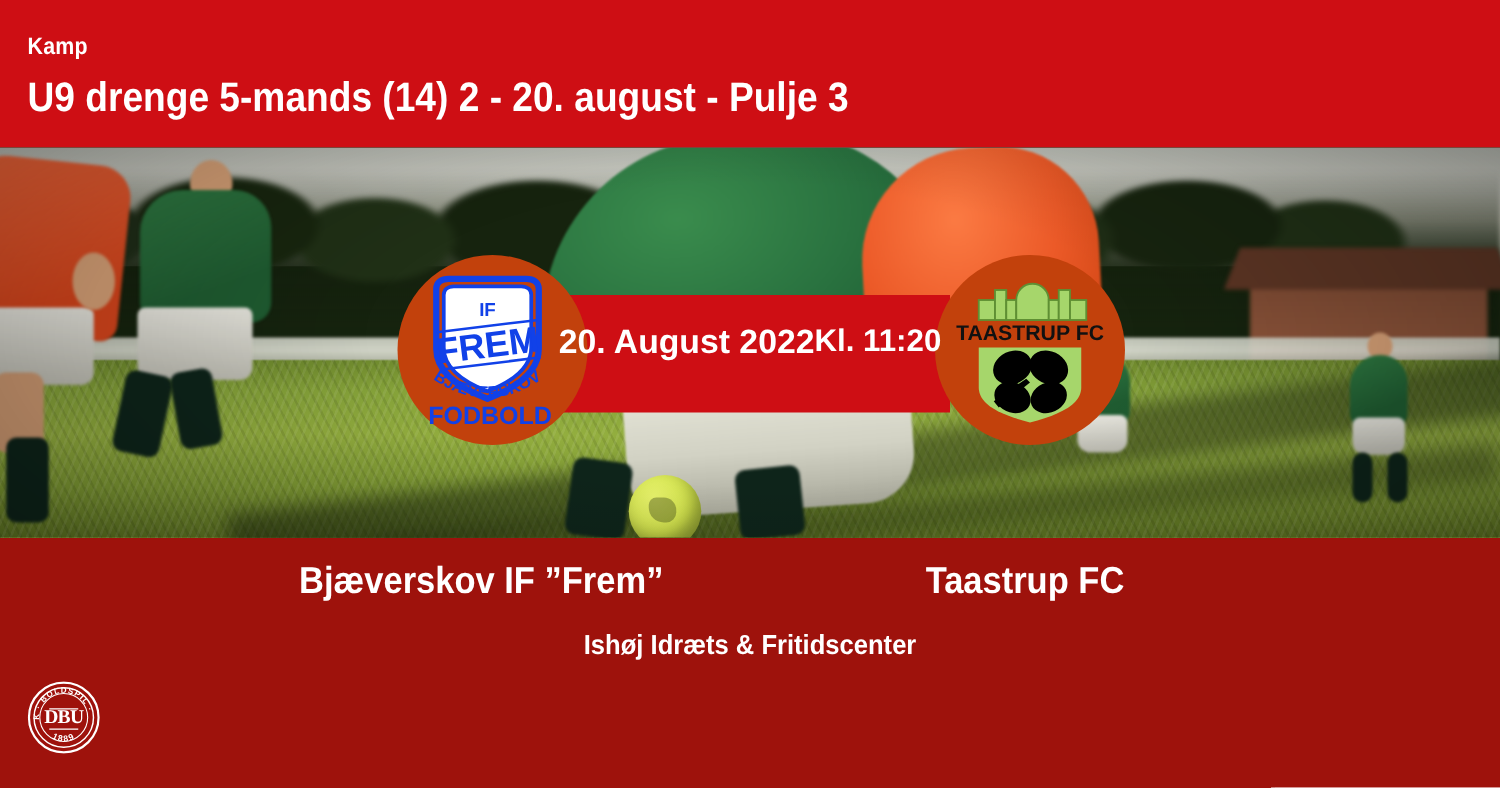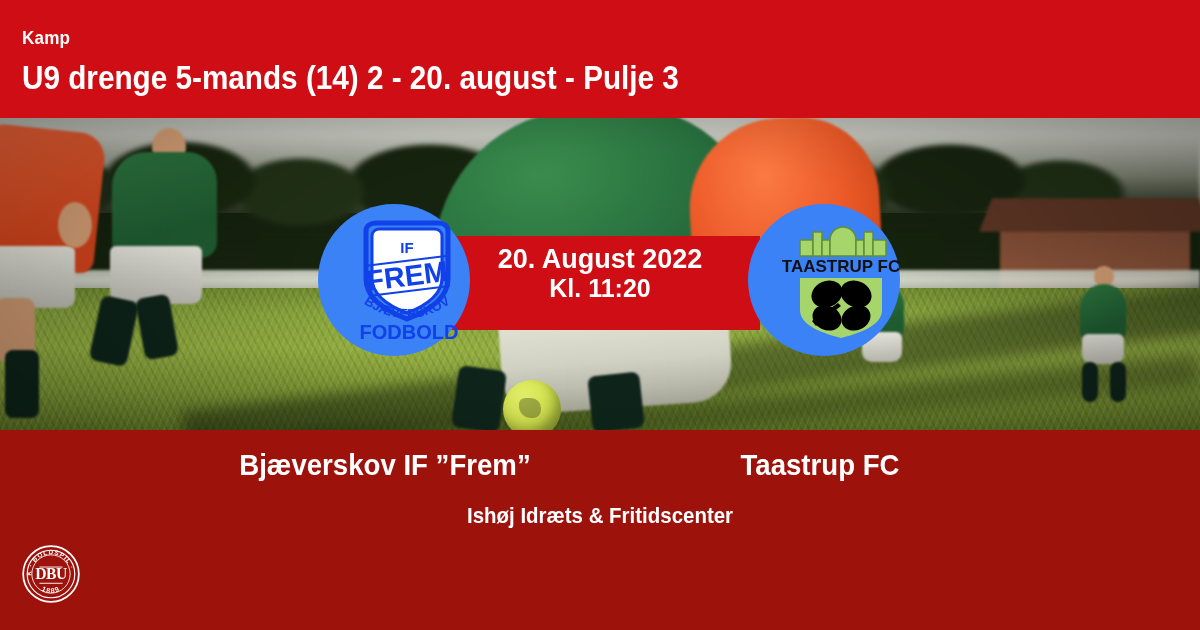--- a/index.html
+++ b/index.html
@@ -178,37 +178,37 @@
   .center-band {
     position: absolute;
     left: 440px; top: 236px;
     width: 320px; height: 94px;
     background: #ce0e14;
     z-index: 4;
   }
   .center-band-text {
     position: absolute;
     left: 0; top: 0; width: 320px; height: 74px;
-    display: flex; flex-direction: column;
+    display: flex; flex-direction: row;
     align-items: center; justify-content: center;
     color: #ffffff;
     z-index: 6;
   }
   .center-date { font-size: 27px; font-weight: bold; line-height: 1.12; }
   .center-time { font-size: 25px; font-weight: bold; line-height: 1.12; }
 
   .logo-circle {
     position: absolute;
     width: 152px; height: 152px;
     border-radius: 50%;
-    background: #3b82f6;
+    background: #c2410c;
     z-index: 5;
     display: flex;
     align-items: center;
-    justify-content: flex-end;
+    justify-content: center;
   }
   .logo-left  { left: 318px; top: 204px; }
   .logo-right { left: 748px; top: 204px; }
 
   
   .bottom {
     position: absolute;
     left: 0; top: 430px;
     width: 1020px; height: 200px;
     background: #9e120c;

